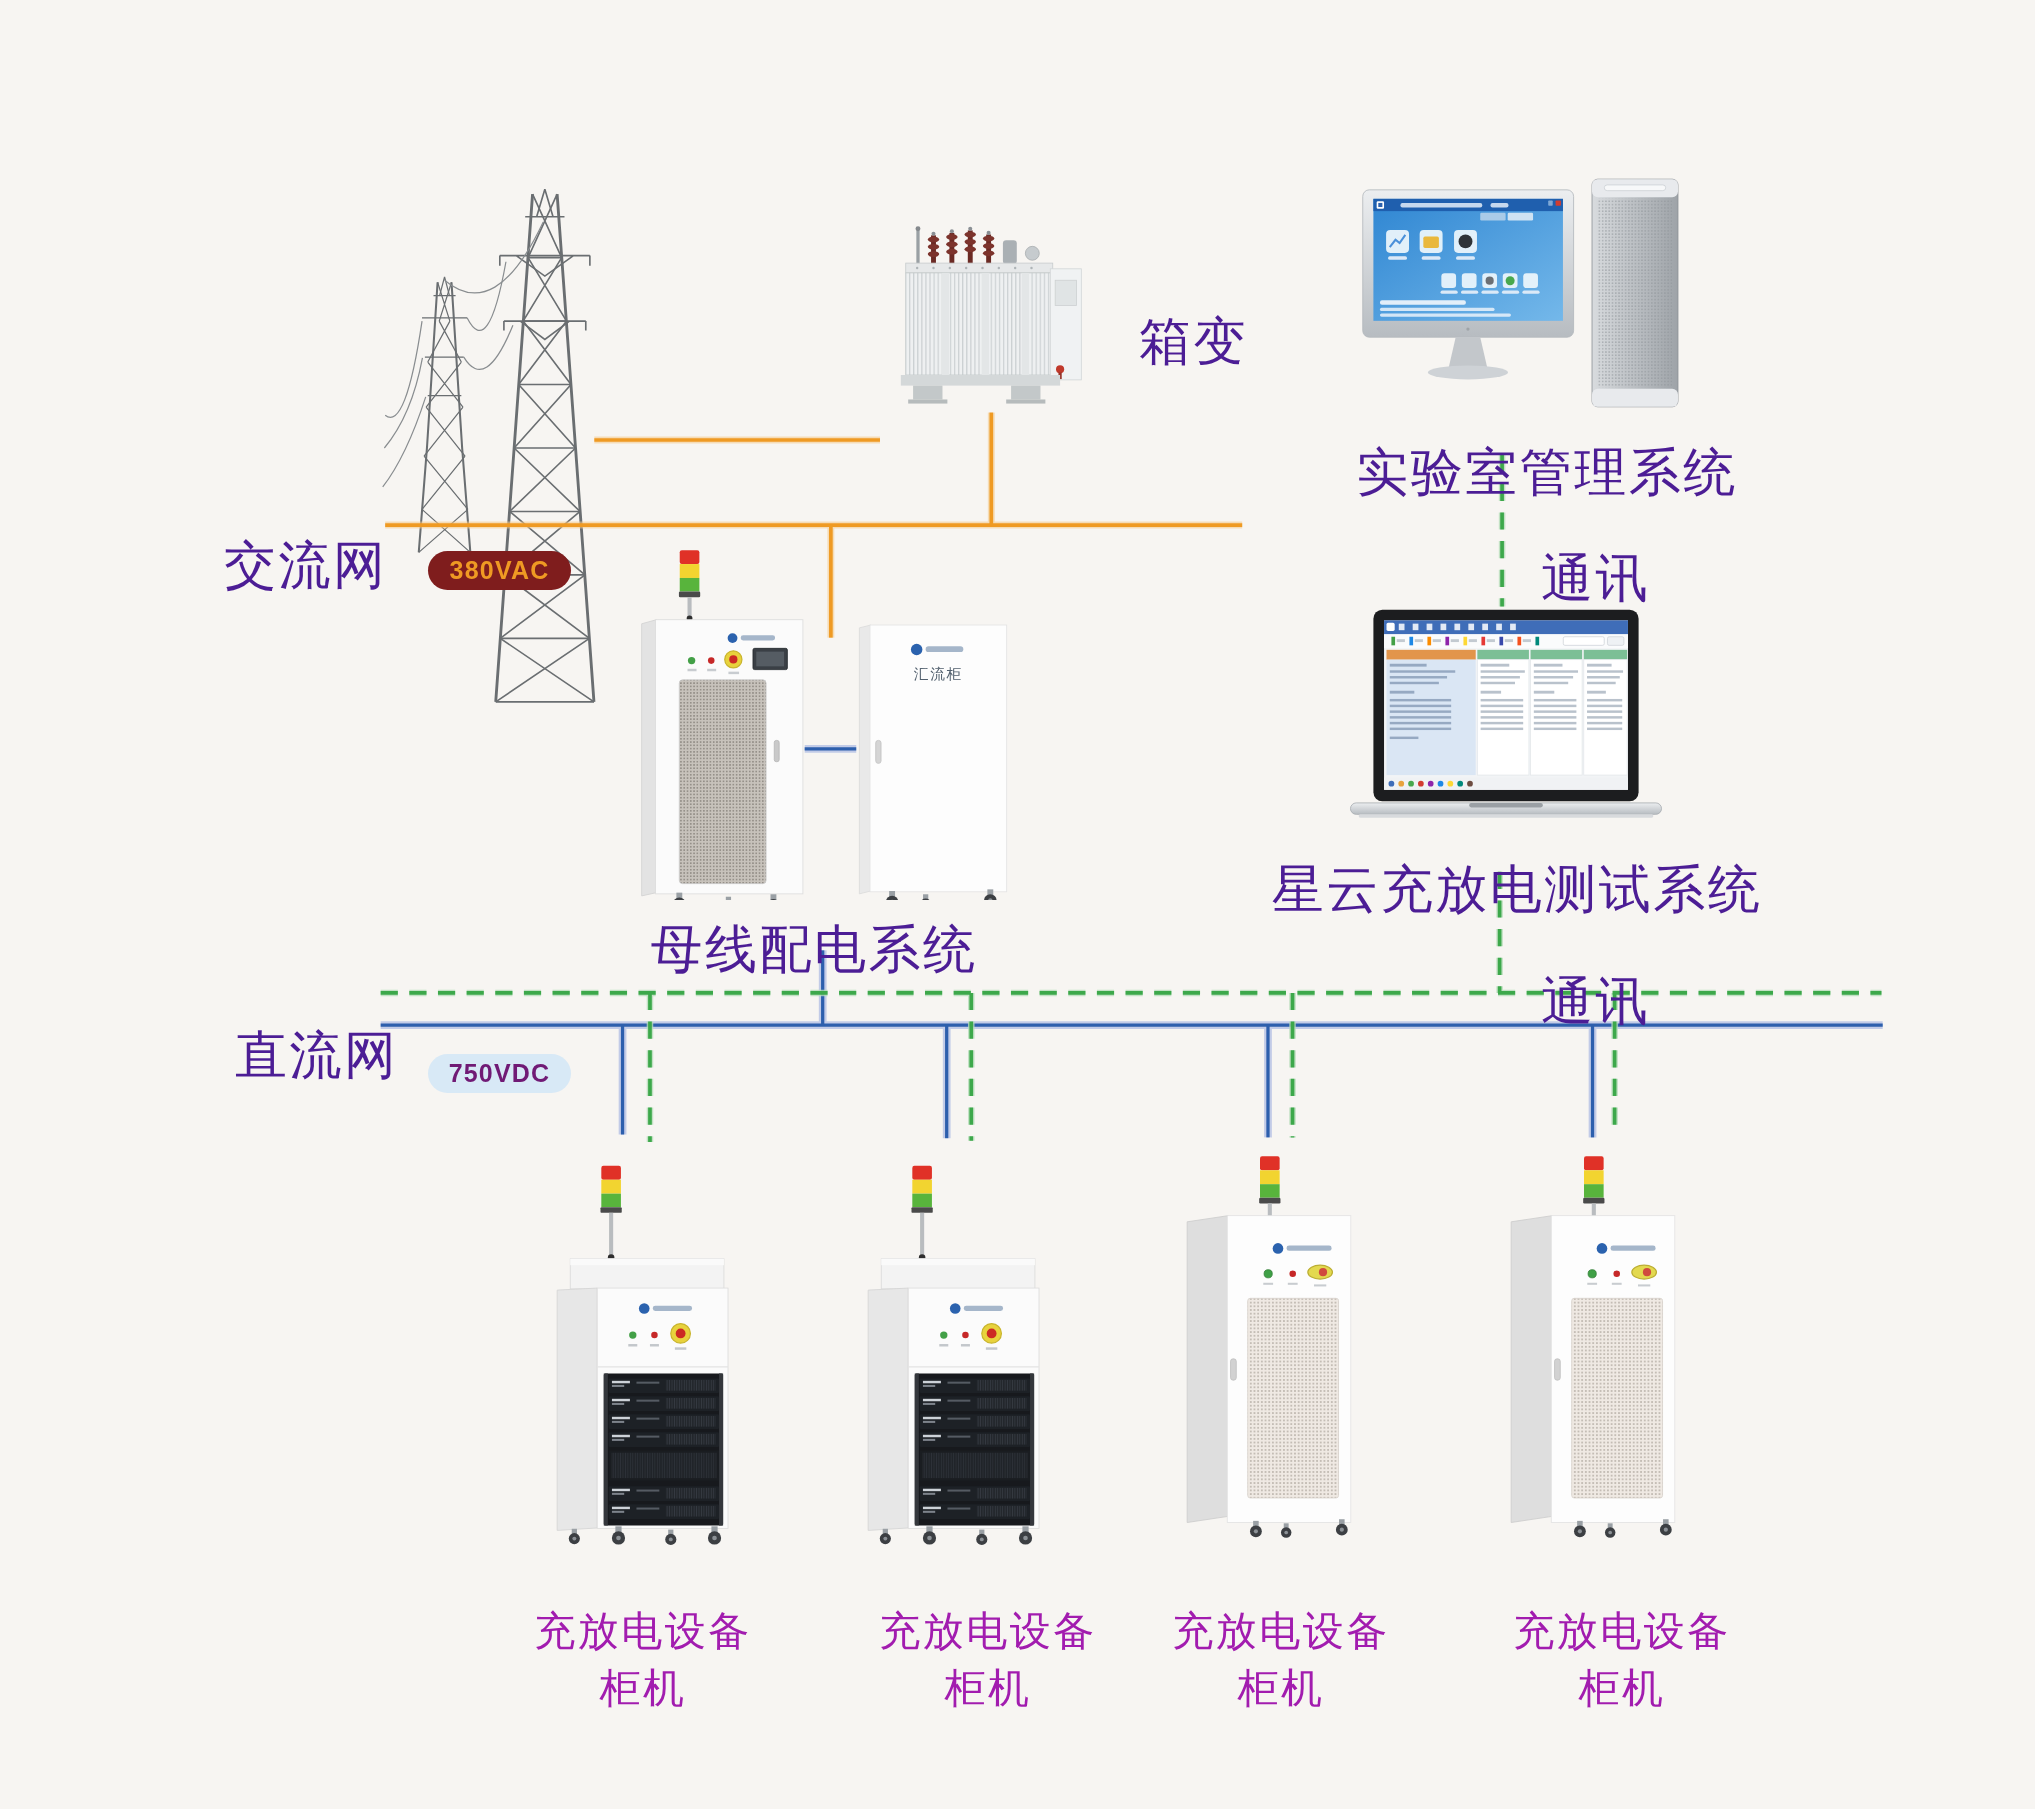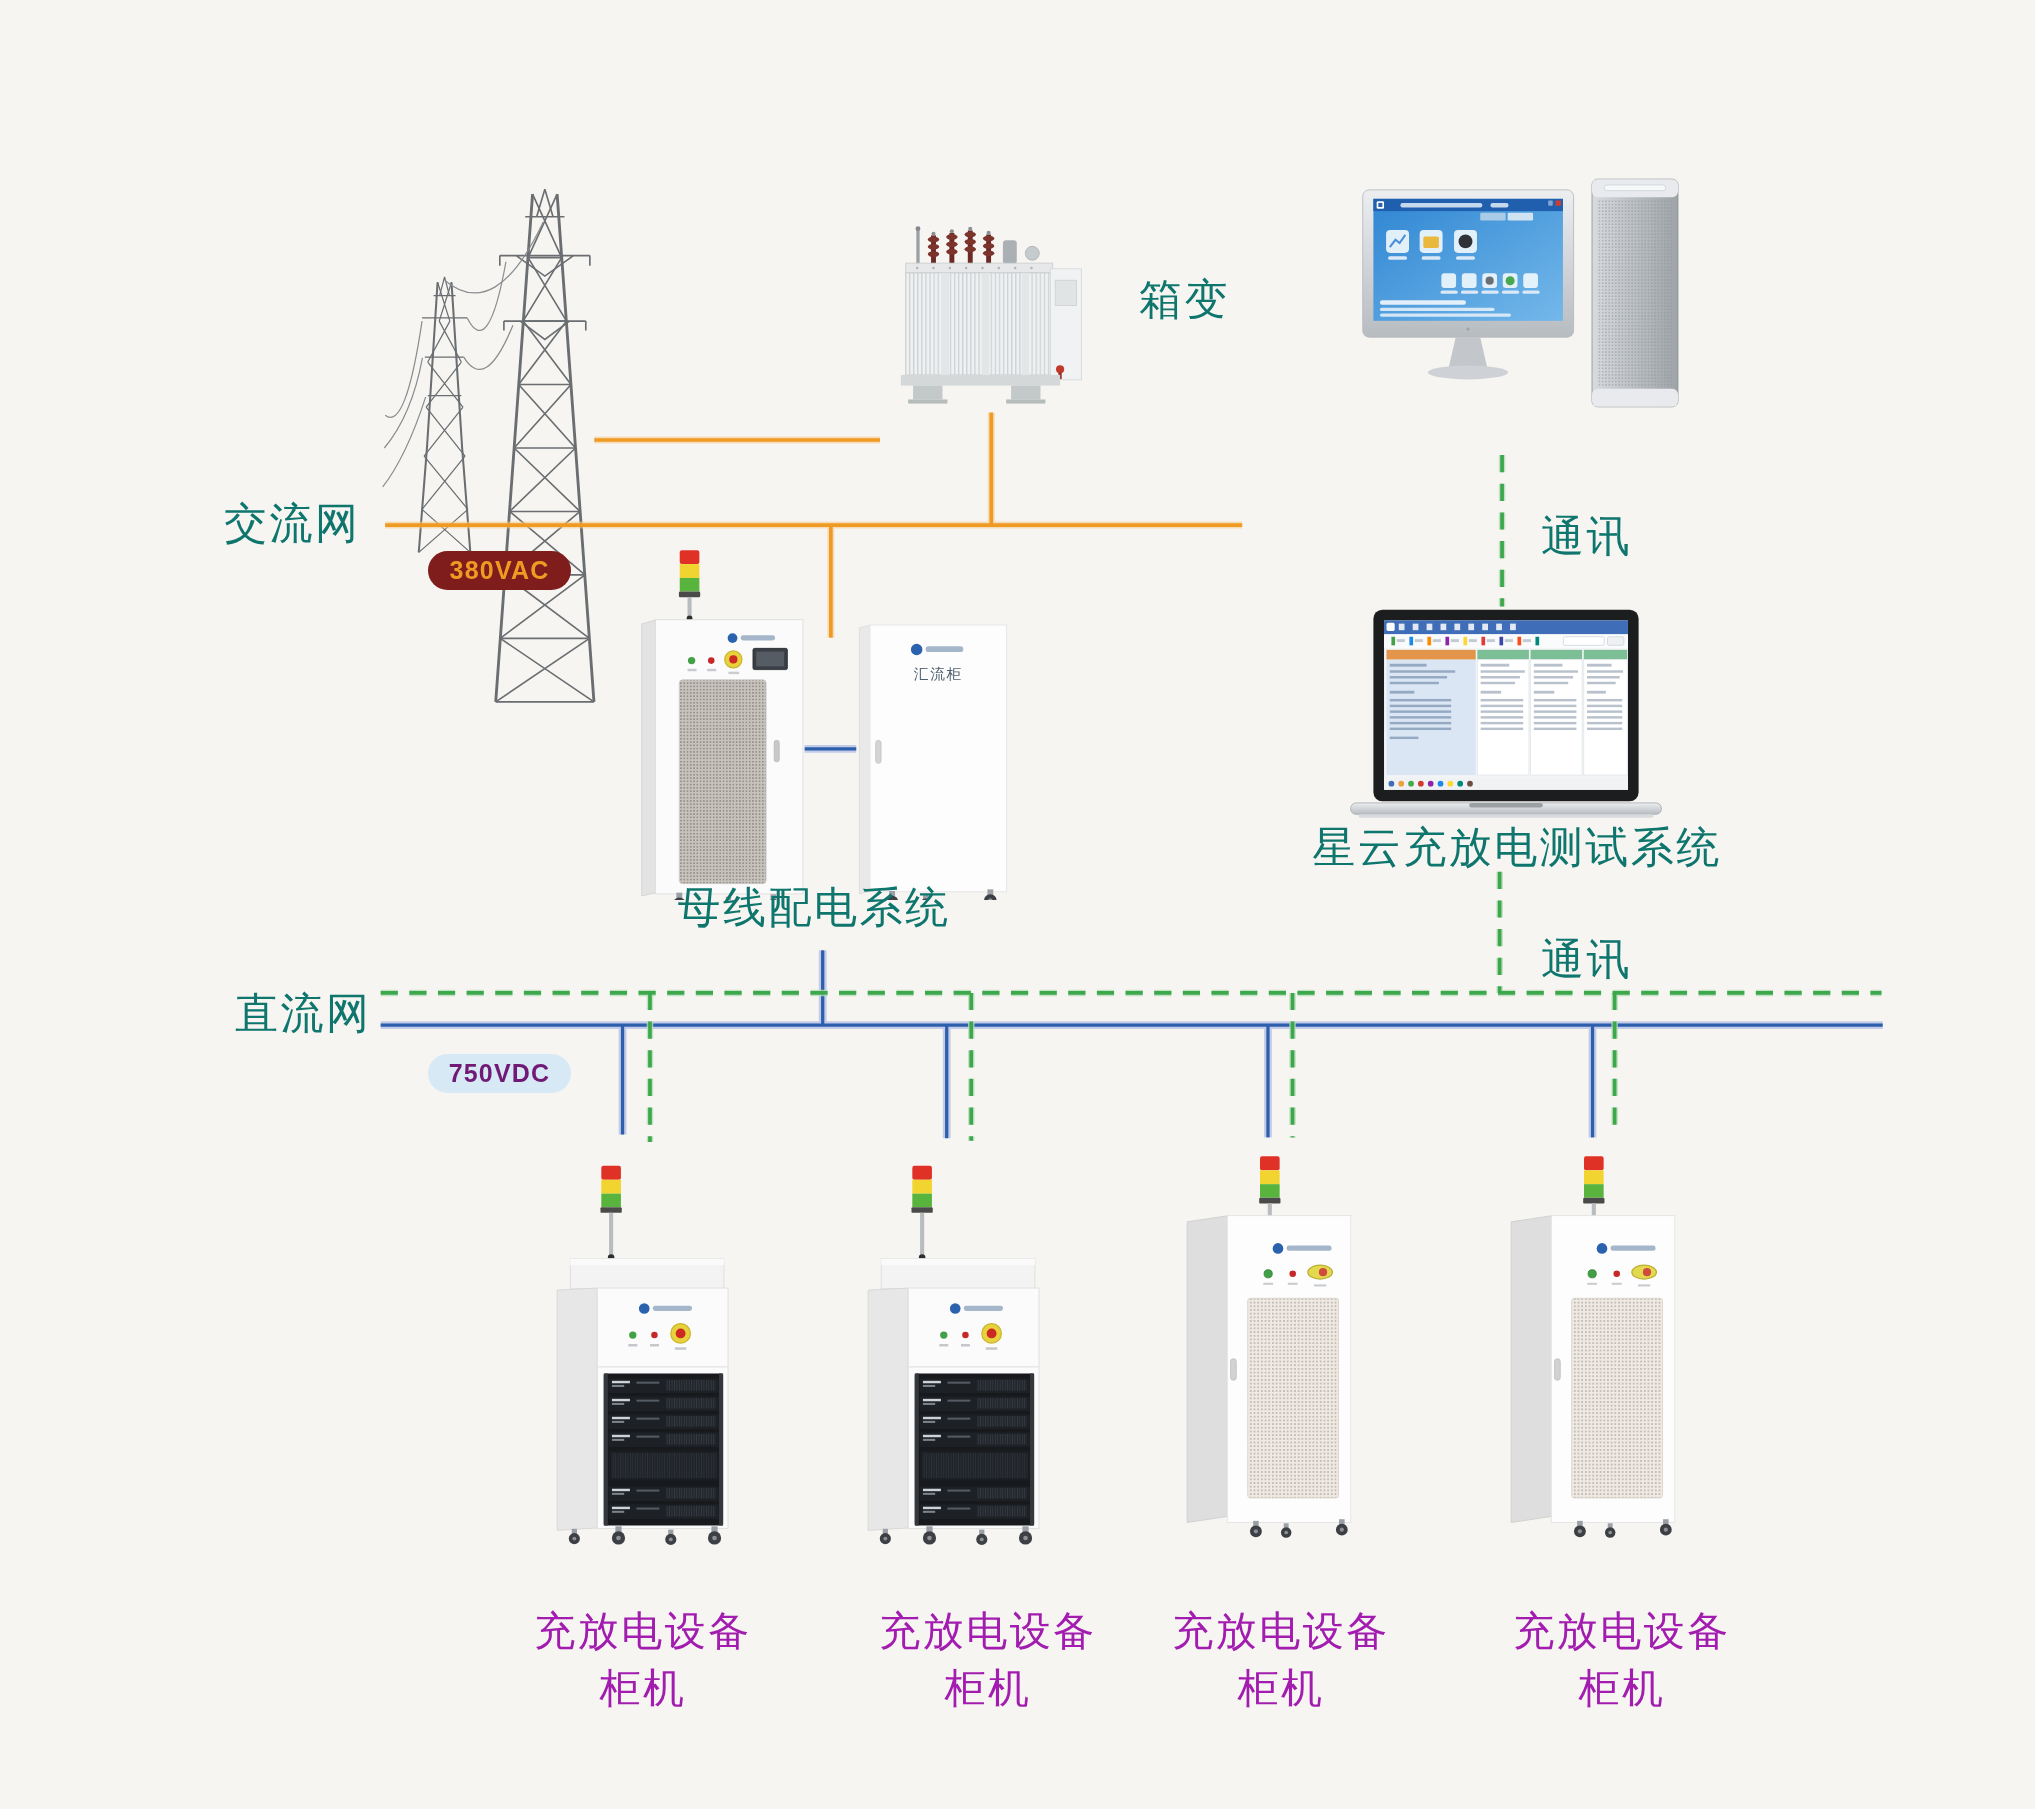--- a/index.html
+++ b/index.html
@@ -1,20 +1,20 @@
 <!DOCTYPE html>
 <html style="font-size:6.5px"><head>
 <meta charset="utf-8">
 <style>
   html,body{margin:0;padding:0;background:#f7f5f2;}
   .canvas{position:relative;width:2035px;height:1809px;overflow:hidden;background:#f7f5f2;
           font-family:"Liberation Sans","DejaVu Sans",sans-serif;}
   .dev{position:absolute;}
-  .lbl{position:absolute;color:#0f766e;font-size:43px;font-weight:500;line-height:1.3;
-       letter-spacing:2.5px;white-space:nowrap;}
+  .lbl{position:absolute;color:#4c1d95;font-size:52px;font-weight:500;line-height:1.3;
+       letter-spacing:2.5px;white-space:nowrap;margin-top:36px;}
   .lbl.center{transform:translateX(-50%);text-align:center;}
   .badge{position:absolute;width:143px;height:39px;border-radius:19.6px;text-align:center;
          font-size:25px;font-weight:700;line-height:39px;letter-spacing:1.2px;}
   .badge.ac{background:#7f1d1d;color:#EF9A23;}
   .badge.dc{background:#D8E9F6;color:#701a75;}
   .cablbl{position:absolute;transform:translateX(-50%);text-align:center;color:#a21caf;
           font-size:41px;font-weight:500;letter-spacing:2.5px;line-height:1.38;white-space:nowrap;}
   svg{display:block;}
   .wires{position:absolute;left:0;top:0;pointer-events:none;}
 </style>
@@ -550,20 +550,21 @@
       <line x1="3945" y1="2426" x2="3945" y2="2768"></line>
     </g>
   </g>
 </svg>
 
 <div class="lbl" style="left:224px;top:496px">交流网</div>
 <div class="badge ac" style="left:428px;top:551px">380VAC</div>
 
 <div class="lbl" style="left:1139px;top:272px">箱变</div>
 
+<div class="lbl center" style="left:1547px;top:403px">实验室管理系统</div>
 <div class="lbl" style="left:1541px;top:509px">通讯</div>
 
 <div class="lbl center" style="left:1517px;top:820px">星云充放电测试系统</div>
 <div class="lbl" style="left:1541px;top:932px">通讯</div>
 
 <div class="lbl center" style="left:814px;top:880px">母线配电系统</div>
 
 <div class="lbl" style="left:235px;top:986px">直流网</div>
 <div class="badge dc" style="left:428px;top:1054px">750VDC</div>
 

